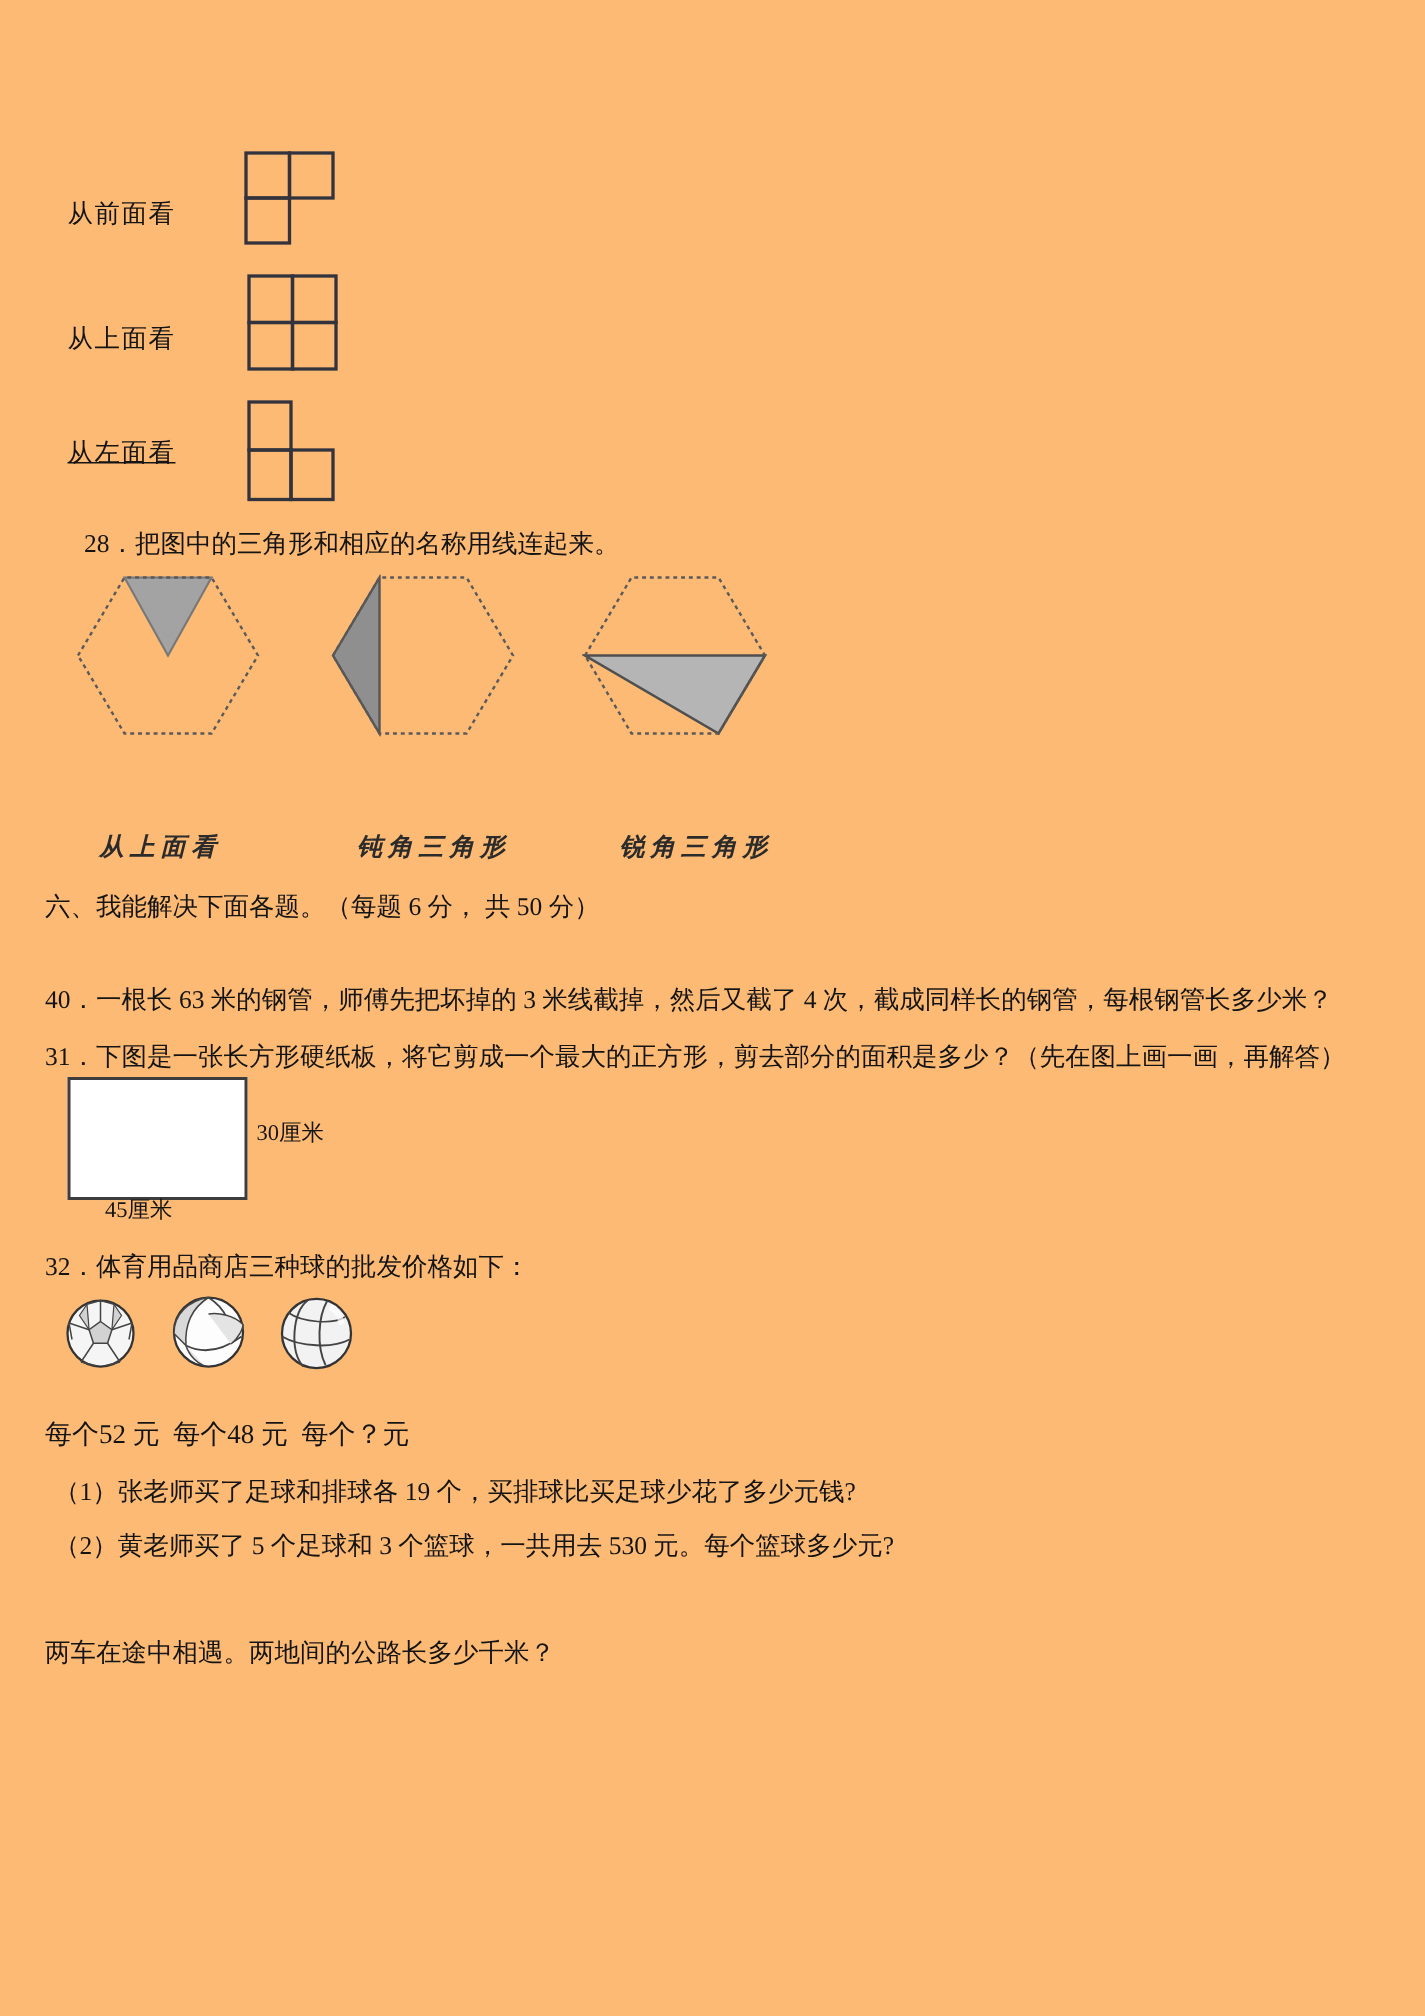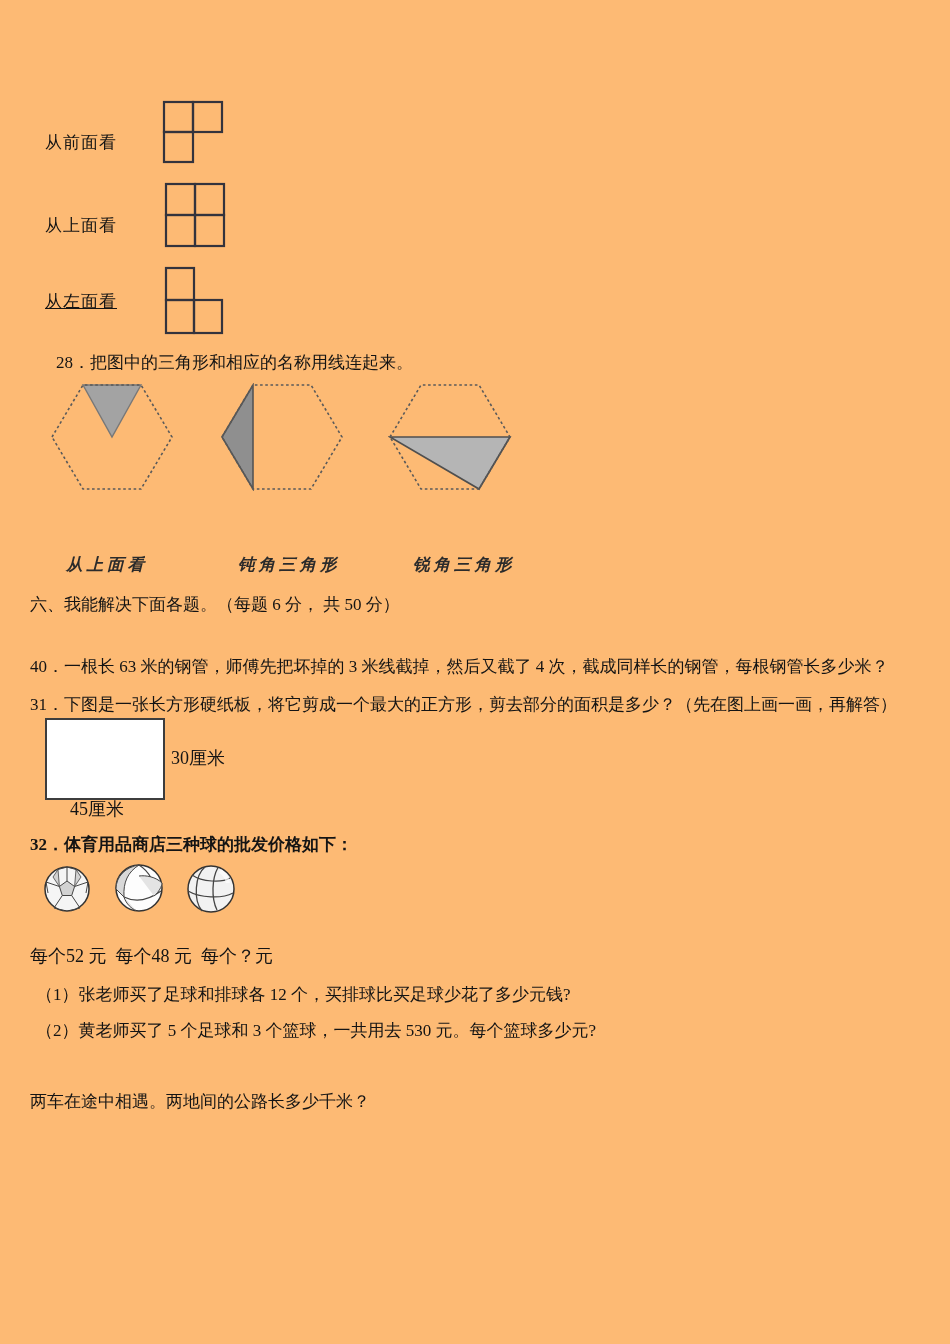--- a/index.html
+++ b/index.html
@@ -7,21 +7,21 @@
     position:relative;
     width:950px;height:1344px;
     background:#fdba74;
     font-family:"Liberation Serif","DejaVu Serif",serif;
     color:#141414;
     overflow:hidden;
   }
   .txt{position:absolute;font-size:17px;line-height:1.25;white-space:pre;}
   .view-label{position:absolute;font-size:17px;letter-spacing:1px;}
   .tri-label{position:absolute;font-size:16.5px;font-weight:600;letter-spacing:4px;color:#2b2b2b;font-style:italic;}
-  .dim-label{position:absolute;font-size:18px;}
+  .dim-label{position:absolute;font-size:15px;}
   .figure{position:absolute;}
   #rect31{
     position:absolute;left:45px;top:718px;width:116px;height:78px;
     border:2px solid #3d3d3d;background:#ffffff;
   }
 </style>
 </head>
 <body>
 
 <div id="page">
@@ -77,21 +77,21 @@
   <div class="tri-label" style="left:413px;top:554px;">锐角三角形</div>
 
   <div class="txt" style="left:30px;top:594px;">六、我能解决下面各题。（每题 6 分， 共 50 分）</div>
   <div class="txt" style="left:30px;top:656px;">40．一根长 63 米的钢管，师傅先把坏掉的 3 米线截掉，然后又截了 4 次，截成同样长的钢管，每根钢管长多少米？</div>
   <div class="txt" style="left:30px;top:694px;">31．下图是一张长方形硬纸板，将它剪成一个最大的正方形，剪去部分的面积是多少？（先在图上画一画，再解答）</div>
 
   <div id="rect31"></div>
   <div class="dim-label" style="left:171px;top:746px;">30厘米</div>
   <div class="dim-label" style="left:70px;top:797px;">45厘米</div>
 
-  <div class="txt" style="left:30px;top:834px;font-weight:bold;">32．体育用品商店三种球的批发价格如下：</div>
+  <div class="txt" style="left:30px;top:834px;">32．体育用品商店三种球的批发价格如下：</div>
 
   <svg class="figure" style="left:42px;top:862px;" width="200" height="54" viewBox="0 0 200 54">
 
     <g>
       <circle cx="25" cy="27" r="22" fill="#f5f5f5" stroke="#333" stroke-width="1.5"></circle>
       <polygon points="25,19 32.6,24.5 29.7,33.5 20.3,33.5 17.4,24.5" fill="#d2d2d2" stroke="#444" stroke-width="1"></polygon>
       <path d="M25,19 L25,5 M32.6,24.5 L46,20 M29.7,33.5 L38,46 M20.3,33.5 L12,46 M17.4,24.5 L4,20" stroke="#444" stroke-width="1" fill="none"></path>
       <path d="M25,5 L16,7.5 M25,5 L34,7.5 M46,20 L44,31 M4,20 L6,31 M38,46 L28,48.5 M12,46 L22,48.5" stroke="#444" stroke-width="1" fill="none"></path>
       <path d="M16,7.5 L11,15 L17.4,24.5z M34,7.5 L39,15 L32.6,24.5z" fill="#d2d2d2" stroke="#444" stroke-width="0.8"></path>
     </g>
@@ -109,18 +109,18 @@
       <circle cx="169" cy="27" r="23" fill="#f2f2f2" stroke="#333" stroke-width="1.5"></circle>
       <path d="M163,5 C153,13 151,38 160,49" fill="none" stroke="#444" stroke-width="1.3"></path>
       <path d="M176,5.5 C170,16 169,36 175,48" fill="none" stroke="#444" stroke-width="1.3"></path>
       <path d="M146,29 C158,36 180,37 191,31" fill="none" stroke="#444" stroke-width="1.3"></path>
       <path d="M150,13 C160,20 180,21 188,16" fill="none" stroke="#444" stroke-width="1.1"></path>
       <path d="M178,9 a18,18 0 0 1 8,12" fill="none" stroke="#fff" stroke-width="4" opacity="0.7"></path>
     </g>
   </svg>
 
   <div class="txt" style="left:30px;top:945px;font-size:18px;">每个52 元  每个48 元  每个？元</div>
-  <div class="txt" style="left:36px;top:984px;">（1）张老师买了足球和排球各 12 个，买排球比买足球少花了多少元钱?</div>
+  <div class="txt" style="left:36px;top:984px;">（1）张老师买了足球和排球各 19 个，买排球比买足球少花了多少元钱?</div>
   <div class="txt" style="left:36px;top:1020px;">（2）黄老师买了 5 个足球和 3 个篮球，一共用去 530 元。每个篮球多少元?</div>
 
   <div class="txt" style="left:30px;top:1091px;">两车在途中相遇。两地间的公路长多少千米？</div>
 
 </div>
 
 </body></html>

